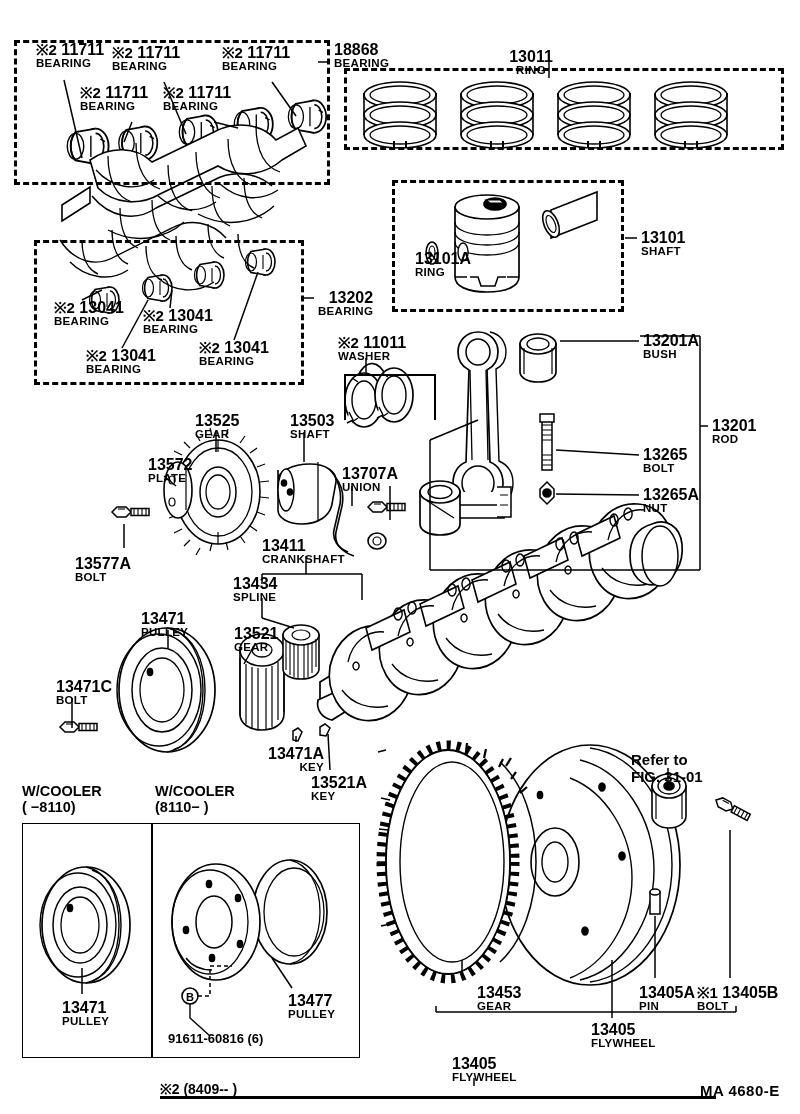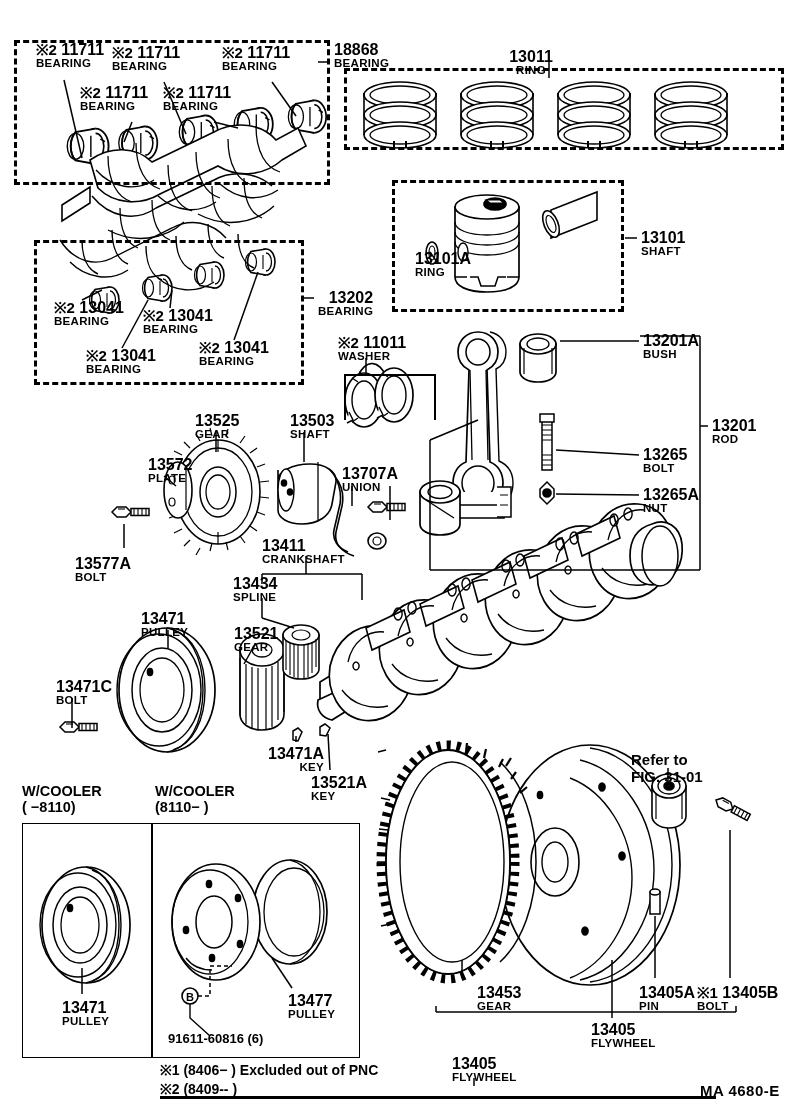--- a/index.html
+++ b/index.html
@@ -711,21 +711,20 @@
   <div class="sbox" style="left:22px;  top:823px; width:130px; height:235px;"></div>
   <div class="sbox" style="left:152px; top:823px; width:208px; height:235px;"></div>
 
   <div class="sub" style="left:168px; top:1031px;">91611-60816 (6)</div>
 
   <div class="referto" style="left:631px; top:724px;margin-top:28px;">
     <span>Refer to</span><br>
     <span>FIG. 31-01</span>
   </div>
 
-  <div class="foot" style="left:160px; top:1060px;">※1 (8406−          ) Excluded out of PNC</div>
   <div class="foot" style="left:160px; top:1079px;">※2 (8409--          )</div>
   <div class="lbl" style="left:452px; top:1056px;">
     <span class="pn">13405</span>
     <span class="nm">FLYWHEEL</span>
   </div>
 
   <div class="footrule" style="left:160px; top:1096px; width:556px;"></div>
   <div class="pageid" style="left:700px; top:1082px;">MA 4680-E</div>
 
 </div>

